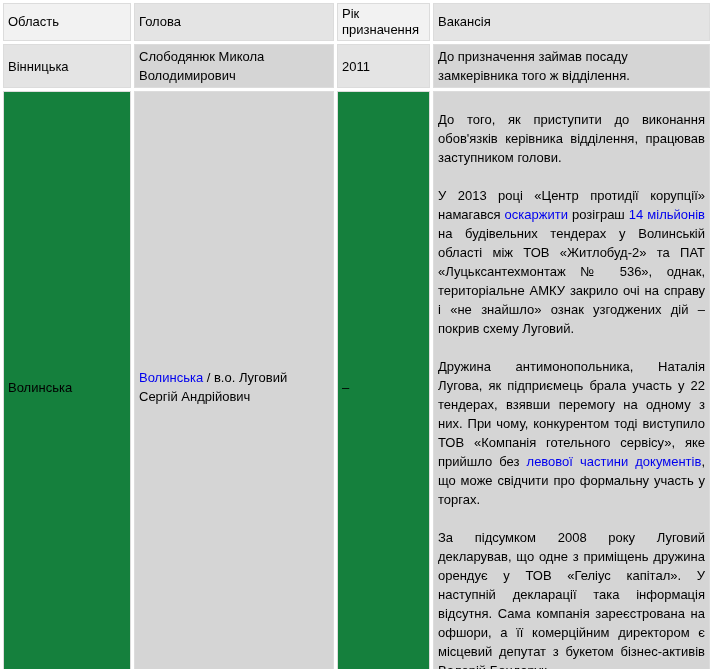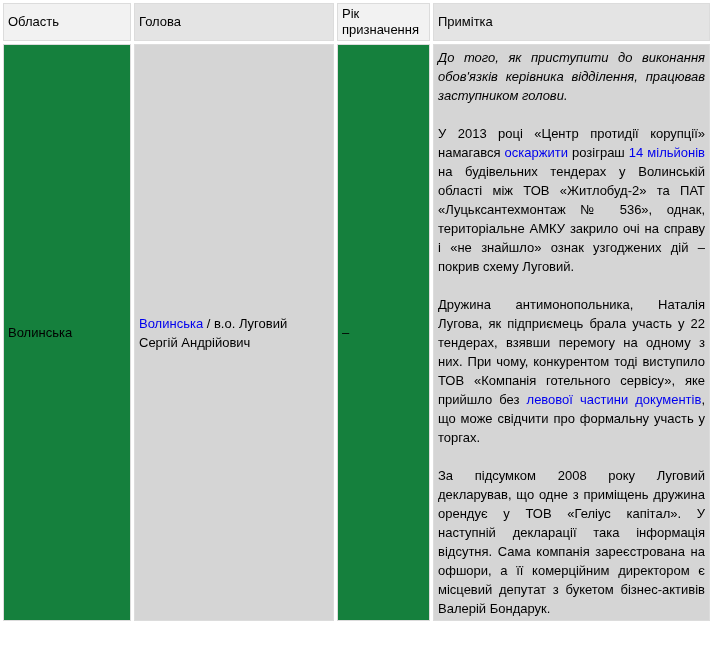--- a/index.html
+++ b/index.html
@@ -38,21 +38,21 @@
   .h-dark   { background: #e4e4e4; }
   .c-mid    { background: #e4e4e4; }
   .c-dark   { background: #d5d5d5; }
   .c-white  { background: #15803d; }
 
   .note-rich { vertical-align: middle; }
   .note-rich p {
     margin: 19px 0 0 0;
     text-align: justify;
   }
-  .note-rich p:first-child { margin-top: 1px; font-style: italic; }
+  .note-rich p:first-child { margin-top: 16px; }
 
   a {
     color: var(--link-color, #0000EE);
     text-decoration: none;
     cursor: pointer;
   }
 </style>
 </head>
 <body>
 
@@ -61,23 +61,29 @@
     <col style="width:128px">
     <col style="width:200px">
     <col style="width:93px">
     <col style="width:277px">
   </colgroup>
   <tbody>
     <tr>
       <th class="h-light">Область</th>
       <th class="h-dark">Голова</th>
       <th class="h-light">Рік призначення</th>
-      <th class="h-dark">Примітка</th>
+      <th class="h-dark">Вакансія</th>
     </tr>
 
+    <tr class="r1">
+      <td class="c-mid">Вінницька</td>
+      <td class="c-dark">Слободянюк Микола Володимирович</td>
+      <td class="c-mid">2011</td>
+      <td class="c-dark">До призначення займав посаду замкерівника того ж відділення.</td>
+    </tr>
 
     <tr class="r2">
       <td class="c-white">Волинська</td>
       <td class="c-dark"><span><a href="#">Волинська</a></span><span> / в.о. Луговий Сергій Андрійович</span></td>
       <td class="c-white">–</td>
       <td class="c-dark note-rich">
           <p>До того, як приступити до виконання обов'язків керівника відділення, працював заступником голови.</p>
           <p>У 2013 році «Центр протидії корупції» намагався <a href="#">оскаржити</a> розіграш <a href="#">14 мільйонів</a> на будівельних тендерах у Волинській області між ТОВ «Житлобуд-2» та ПАТ «Луцьксантехмонтаж № 536», однак, територіальне АМКУ закрило очі на справу і «не знайшло» ознак узгоджених дій – покрив схему Луговий.</p>
           <p>Дружина антимонопольника, Наталія Лугова, як підприємець брала участь у 22 тендерах, взявши перемогу на одному з них. При чому, конкурентом тоді виступило ТОВ «Компанія готельного сервісу», яке прийшло без <a href="#">левової частини документів</a>, що може свідчити про формальну участь у торгах.</p>
           <p>За підсумком 2008 року Луговий декларував, що одне з приміщень дружина орендує у ТОВ «Геліус капітал». У наступній декларації така інформація відсутня. Сама компанія зареєстрована на офшори, а її комерційним директором є місцевий депутат з букетом бізнес-активів Валерій Бондарук.</p>

